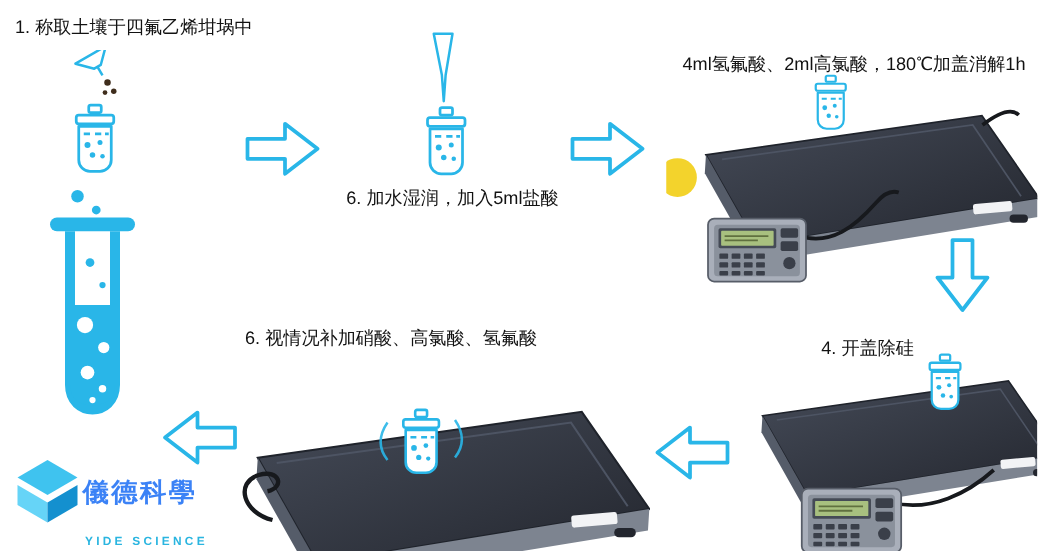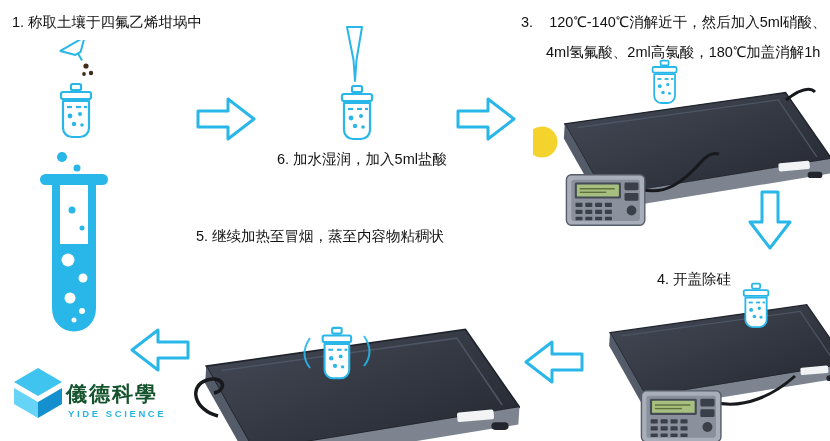--- a/index.html
+++ b/index.html
@@ -3,21 +3,21 @@
 <meta charset="utf-8">
 <style>
   html,body{margin:0;padding:0;background:#fff;}
   .page{position:relative;width:830px;height:441px;background:#ffffff;overflow:hidden;
         font-family:"Liberation Sans",sans-serif;color:#121212;}
   .txt{position:absolute;font-size:14.5px;line-height:1.25;white-space:pre;}
   .abs{position:absolute;}
   .arrow-down{transform:rotate(90deg);}
   .arrow-left{transform:scaleX(-1);}
   .logo-cn{position:absolute;font-family:"Liberation Serif",serif;font-weight:700;
-           font-size:21px;letter-spacing:2px;color:#14532d;}
+           font-size:21px;letter-spacing:2px;color:#3b82f6;}
   .logo-en{position:absolute;font-size:9.5px;font-weight:600;letter-spacing:2.6px;color:#2ab5e0;}
 </style>
 </head>
 <body>
 
 <div class="page">
 
   <svg width="0" height="0" style="position:absolute" aria-hidden="true">
     <defs>
       <linearGradient id="plateTop" x1="0" y1="0" x2="1" y2="1">
@@ -76,24 +76,23 @@
           <rect x="85" y="15" width="20" height="11" rx="2"></rect>
             <rect x="85" y="30" width="20" height="11" rx="2"></rect>
           <circle cx="95" cy="55" r="7"></circle>
         </g>
       </g>
     </defs>
   </svg>
 
   <div class="txt" style="left:12px;top:13px;">1. 称取土壤于四氟乙烯坩埚中</div>
   <div class="txt" style="left:277px;top:150px;">6. 加水湿润，加入5ml盐酸</div>
-  <div class="txt" style="left:521px;top:13px;">3.    120℃-140℃消解近干，然后加入5ml硝酸、</div>
   <div class="txt" style="left:546px;top:43px;">4ml氢氟酸、2ml高氯酸，180℃加盖消解1h</div>
   <div class="txt" style="left:657px;top:270px;text-align:right;">4. 开盖除硅</div>
-  <div class="txt" style="left:196px;top:227px;">5. 继续加热至冒烟，蒸至内容物粘稠状</div>
+  <div class="txt" style="left:196px;top:262px;">6. 视情况补加硝酸、高氯酸、氢氟酸</div>
 
   <svg class="abs" style="left:58px;top:40px;" width="48" height="44" viewBox="0 0 48 44">
     <g transform="rotate(-30 18 10)">
       <polygon points="4,3 32,3 21,14 15,14" fill="#fff" stroke="#29b6e8" stroke-width="2" stroke-linejoin="round"></polygon>
       <line x1="18" y1="14" x2="18" y2="22" stroke="#29b6e8" stroke-width="2"></line>
     </g>
     <circle cx="28" cy="26" r="2.6" fill="#3f2d1c"></circle>
     <circle cx="33" cy="33" r="2.2" fill="#3f2d1c"></circle>
     <circle cx="26" cy="34" r="1.9" fill="#3f2d1c"></circle>
   </svg>
@@ -170,15 +169,15 @@
       <circle cx="52" cy="172" r="2.5"></circle>
     </g>
   </svg>
 
   <svg class="abs" style="left:12px;top:366px;" width="52" height="56" viewBox="0 0 52 56">
     <polygon points="26,2 50,16 26,30 2,16" fill="#3fc3ef"></polygon>
     <polygon points="2,22 26,36 26,52 2,38" fill="#66d4f7"></polygon>
     <polygon points="50,22 26,36 26,52 50,38" fill="#1490cf"></polygon>
   </svg>
   <div class="logo-cn" style="left:66px;top:380px;">儀德科學</div>
-  <div class="logo-en" style="left:68px;top:408px;">YIDE SCIENCE</div>
+  <div class="logo-en" style="left:68px;top:428px;">YIDE SCIENCE</div>
 
 </div>
 
 </body></html>

